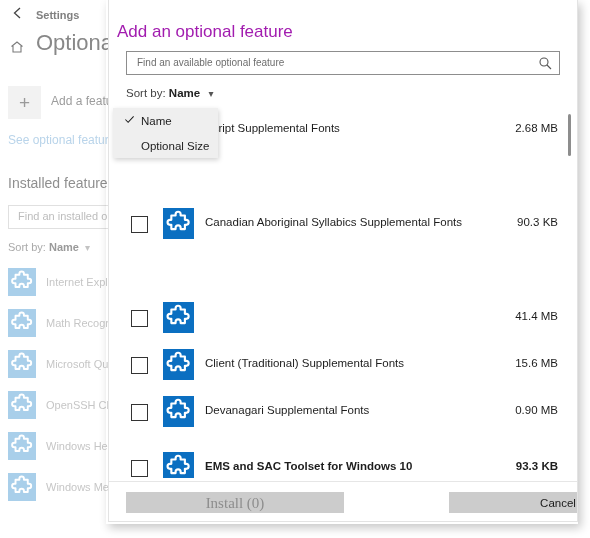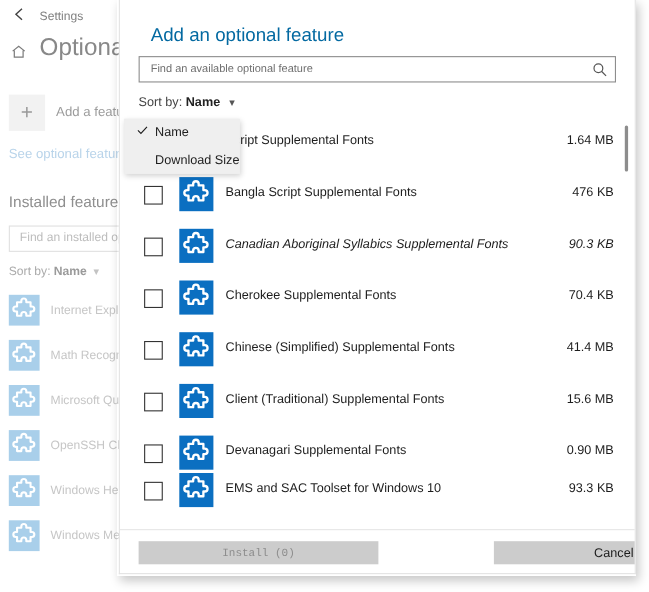--- a/index.html
+++ b/index.html
@@ -37,20 +37,21 @@
     font-size: 15px;
     line-height: 20px;
     text-align: center;
   }
   #settings-word {
     position: absolute;
     left: 36px; top: 5px;
     font-size: 11px;
     color: #808080;
     line-height: 20px;
+    font-weight: bold;
   }
   #home-icon {
     position: absolute;
     left: 8px; top: 39px;
     width: 18px; height: 18px;
     color: #777;
     font-size: 15px;
     line-height: 18px;
     text-align: center;
   }
@@ -158,23 +159,23 @@
     left: 108px; top: 0px;
     width: 470px; height: 522px;
     background: #ffffff;
     border: 1px solid #e3e3e3;
     border-top: none;
     box-sizing: border-box;
     overflow: hidden;
   }
   #dialog-title {
     position: absolute;
-    left: 28px; top: 22px;
+    left: 8px; top: 22px;
     font-size: 17px;
-    color: #0369a1;
+    color: #a21caf;
     font-weight: 400;
     white-space: nowrap;
   }
   #dialog-search {
     position: absolute;
     left: 17px; top: 51px;
     width: 434px; height: 24px;
     border: 1px solid #8d8d8d;
     background: #fff;
     box-sizing: border-box;
@@ -266,26 +267,26 @@
     left: 0; top: 481px;
     width: 470px; height: 1px;
     background: #e6e6e6;
   }
   #install-button {
     position: absolute;
     left: 17px; top: 492px;
     width: 218px; height: 21px;
     background: #cccccc;
     color: #8d8d8d;
-    font-size: 10px;
+    font-size: 15px;
     line-height: 21px;
     text-align: center;
     border: none;
     box-sizing: border-box;
-    font-family: Liberation Mono, monospace;
+    font-family: Liberation Serif, serif;
   }
   #cancel-button {
     position: absolute;
     left: 340px; top: 492px;
     width: 218px; height: 21px;
     background: #cccccc;
     color: #1b1b1b;
     font-size: 11.5px;
     line-height: 21px;
     text-align: center;
@@ -441,60 +442,39 @@
 
   <div id="feature-list">
       <div class="feature-row" style="top: 0px;">
         <div class="feature-check"></div>
         <div class="feature-icon">
           <svg width="31" height="31" viewBox="0 0 32 32" aria-hidden="true">
             <path d="M13 6.5 a2.6 2.6 0 0 1 5.2 0 v1.3 h4.4 v4.4 h1.3 a2.6 2.6 0 0 1 0 5.2 h-1.3 v4.4 h-4.4 v-1.3 a2.6 2.6 0 0 0 -5.2 0 v1.3 H8.6 v-4.4 H7.3 a2.6 2.6 0 0 1 0 -5.2 h1.3 V7.8 H13 Z" fill="none" stroke="#ffffff" stroke-width="2.2" stroke-linejoin="round"></path>
           </svg>
         </div>
         <div class="feature-name">Script Supplemental Fonts</div>
-        <div class="feature-size">1.64 MB</div>
-      </div>
-      <div class="feature-row" style="top: 47px;">
+        <div class="feature-size">2.68 MB</div>
+      </div>
+      <div class="feature-row" style="top: 94px;">
         <div class="feature-check"></div>
         <div class="feature-icon">
           <svg width="31" height="31" viewBox="0 0 32 32" aria-hidden="true">
             <path d="M13 6.5 a2.6 2.6 0 0 1 5.2 0 v1.3 h4.4 v4.4 h1.3 a2.6 2.6 0 0 1 0 5.2 h-1.3 v4.4 h-4.4 v-1.3 a2.6 2.6 0 0 0 -5.2 0 v1.3 H8.6 v-4.4 H7.3 a2.6 2.6 0 0 1 0 -5.2 h1.3 V7.8 H13 Z" fill="none" stroke="#ffffff" stroke-width="2.2" stroke-linejoin="round"></path>
           </svg>
         </div>
-        <div class="feature-name">Bangla Script Supplemental Fonts</div>
-        <div class="feature-size">476 KB</div>
-      </div>
-      <div class="feature-row" style="top: 94px; font-style: italic;">
-        <div class="feature-check"></div>
-        <div class="feature-icon">
-          <svg width="31" height="31" viewBox="0 0 32 32" aria-hidden="true">
-            <path d="M13 6.5 a2.6 2.6 0 0 1 5.2 0 v1.3 h4.4 v4.4 h1.3 a2.6 2.6 0 0 1 0 5.2 h-1.3 v4.4 h-4.4 v-1.3 a2.6 2.6 0 0 0 -5.2 0 v1.3 H8.6 v-4.4 H7.3 a2.6 2.6 0 0 1 0 -5.2 h1.3 V7.8 H13 Z" fill="none" stroke="#ffffff" stroke-width="2.2" stroke-linejoin="round"></path>
-          </svg>
-        </div>
         <div class="feature-name">Canadian Aboriginal Syllabics Supplemental Fonts</div>
         <div class="feature-size">90.3 KB</div>
-      </div>
-      <div class="feature-row" style="top: 141px;">
-        <div class="feature-check"></div>
-        <div class="feature-icon">
-          <svg width="31" height="31" viewBox="0 0 32 32" aria-hidden="true">
-            <path d="M13 6.5 a2.6 2.6 0 0 1 5.2 0 v1.3 h4.4 v4.4 h1.3 a2.6 2.6 0 0 1 0 5.2 h-1.3 v4.4 h-4.4 v-1.3 a2.6 2.6 0 0 0 -5.2 0 v1.3 H8.6 v-4.4 H7.3 a2.6 2.6 0 0 1 0 -5.2 h1.3 V7.8 H13 Z" fill="none" stroke="#ffffff" stroke-width="2.2" stroke-linejoin="round"></path>
-          </svg>
-        </div>
-        <div class="feature-name">Cherokee Supplemental Fonts</div>
-        <div class="feature-size">70.4 KB</div>
       </div>
       <div class="feature-row" style="top: 188px;">
         <div class="feature-check"></div>
         <div class="feature-icon">
           <svg width="31" height="31" viewBox="0 0 32 32" aria-hidden="true">
             <path d="M13 6.5 a2.6 2.6 0 0 1 5.2 0 v1.3 h4.4 v4.4 h1.3 a2.6 2.6 0 0 1 0 5.2 h-1.3 v4.4 h-4.4 v-1.3 a2.6 2.6 0 0 0 -5.2 0 v1.3 H8.6 v-4.4 H7.3 a2.6 2.6 0 0 1 0 -5.2 h1.3 V7.8 H13 Z" fill="none" stroke="#ffffff" stroke-width="2.2" stroke-linejoin="round"></path>
           </svg>
         </div>
-        <div class="feature-name">Chinese (Simplified) Supplemental Fonts</div>
         <div class="feature-size">41.4 MB</div>
       </div>
       <div class="feature-row" style="top: 235px;">
         <div class="feature-check"></div>
         <div class="feature-icon">
           <svg width="31" height="31" viewBox="0 0 32 32" aria-hidden="true">
             <path d="M13 6.5 a2.6 2.6 0 0 1 5.2 0 v1.3 h4.4 v4.4 h1.3 a2.6 2.6 0 0 1 0 5.2 h-1.3 v4.4 h-4.4 v-1.3 a2.6 2.6 0 0 0 -5.2 0 v1.3 H8.6 v-4.4 H7.3 a2.6 2.6 0 0 1 0 -5.2 h1.3 V7.8 H13 Z" fill="none" stroke="#ffffff" stroke-width="2.2" stroke-linejoin="round"></path>
           </svg>
         </div>
         <div class="feature-name">Client (Traditional) Supplemental Fonts</div>
@@ -503,21 +483,21 @@
       <div class="feature-row" style="top: 282px;">
         <div class="feature-check"></div>
         <div class="feature-icon">
           <svg width="31" height="31" viewBox="0 0 32 32" aria-hidden="true">
             <path d="M13 6.5 a2.6 2.6 0 0 1 5.2 0 v1.3 h4.4 v4.4 h1.3 a2.6 2.6 0 0 1 0 5.2 h-1.3 v4.4 h-4.4 v-1.3 a2.6 2.6 0 0 0 -5.2 0 v1.3 H8.6 v-4.4 H7.3 a2.6 2.6 0 0 1 0 -5.2 h1.3 V7.8 H13 Z" fill="none" stroke="#ffffff" stroke-width="2.2" stroke-linejoin="round"></path>
           </svg>
         </div>
         <div class="feature-name">Devanagari Supplemental Fonts</div>
         <div class="feature-size">0.90 MB</div>
       </div>
-      <div class="feature-row" style="top: 316px;">
+      <div class="feature-row" style="top: 338px; font-weight: bold;">
         <div class="feature-check"></div>
         <div class="feature-icon">
           <svg width="31" height="31" viewBox="0 0 32 32" aria-hidden="true">
             <path d="M13 6.5 a2.6 2.6 0 0 1 5.2 0 v1.3 h4.4 v4.4 h1.3 a2.6 2.6 0 0 1 0 5.2 h-1.3 v4.4 h-4.4 v-1.3 a2.6 2.6 0 0 0 -5.2 0 v1.3 H8.6 v-4.4 H7.3 a2.6 2.6 0 0 1 0 -5.2 h1.3 V7.8 H13 Z" fill="none" stroke="#ffffff" stroke-width="2.2" stroke-linejoin="round"></path>
           </svg>
         </div>
         <div class="feature-name">EMS and SAC Toolset for Windows 10</div>
         <div class="feature-size">93.3 KB</div>
       </div>
     </div>
@@ -532,15 +512,15 @@
 <div id="list-scrollbar-thumb"></div>
 
 <div id="sort-menu">
     <div class="sort-menu-item" style="top: 0px;">
       <div class="sort-menu-check"><svg width="11" height="11" viewBox="0 0 12 12" aria-hidden="true">
           <path d="M1.5 6 L4.5 9 L10.5 2.5" fill="none" stroke="#1d1d1d" stroke-width="1.1"></path>
         </svg></div>
       <span class="label">Name</span>
     </div>
     <div class="sort-menu-item" style="top: 25px;">
-      <span class="label">Download Size</span>
+      <span class="label">Optional Size</span>
     </div>
   </div>
 
 </body></html>

